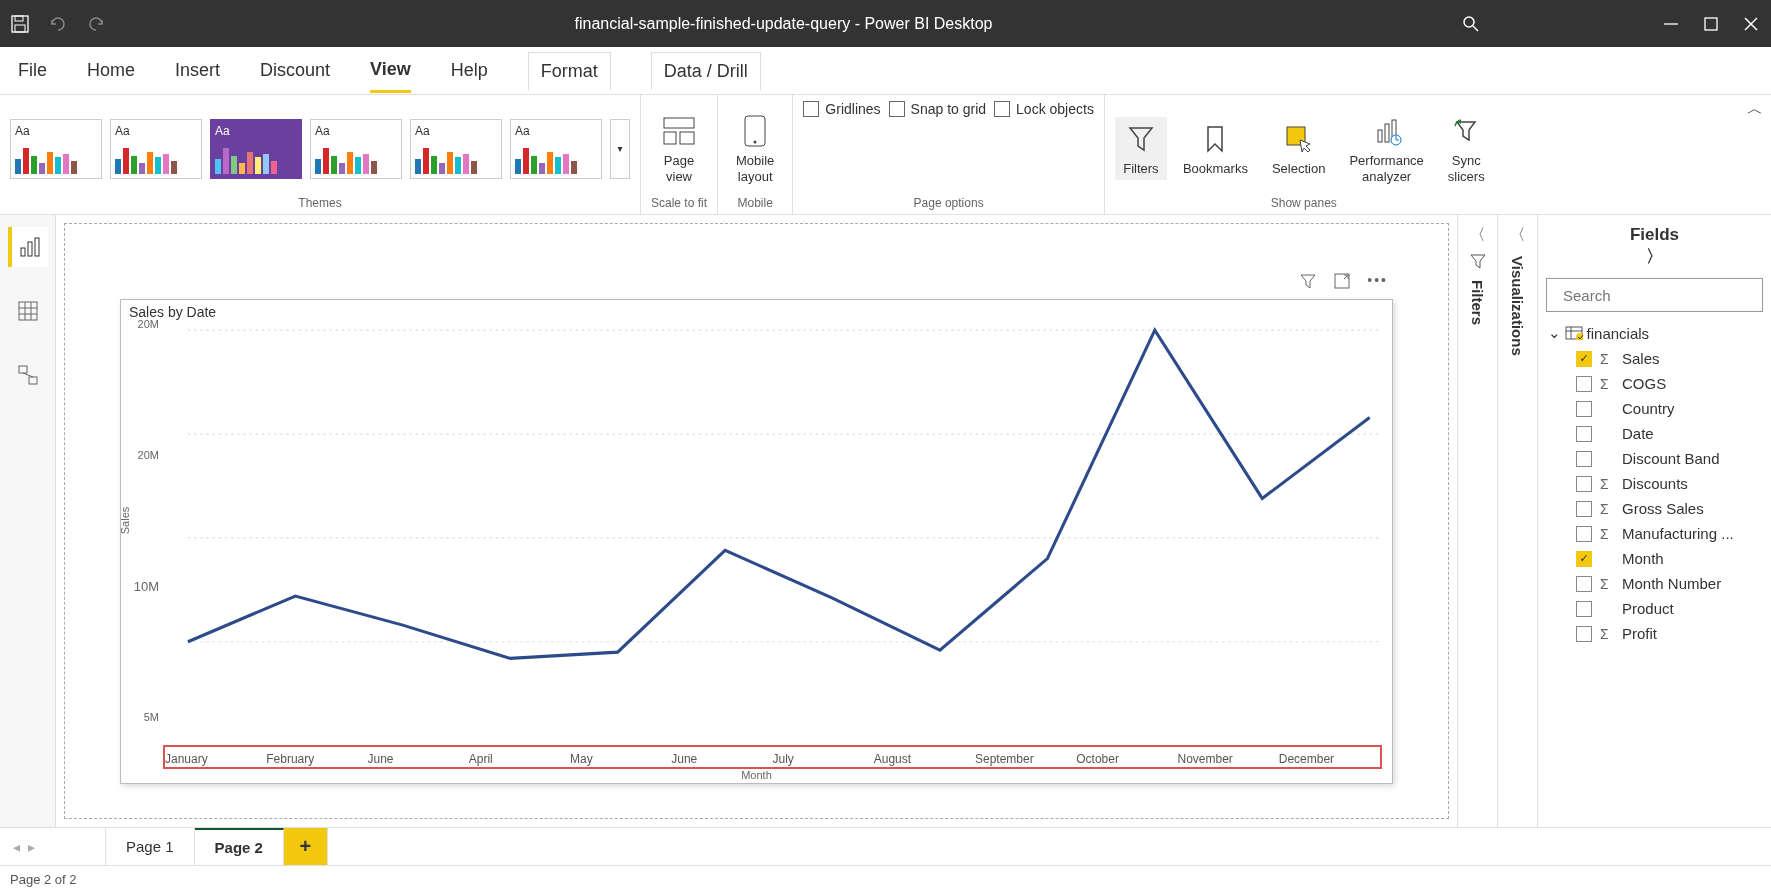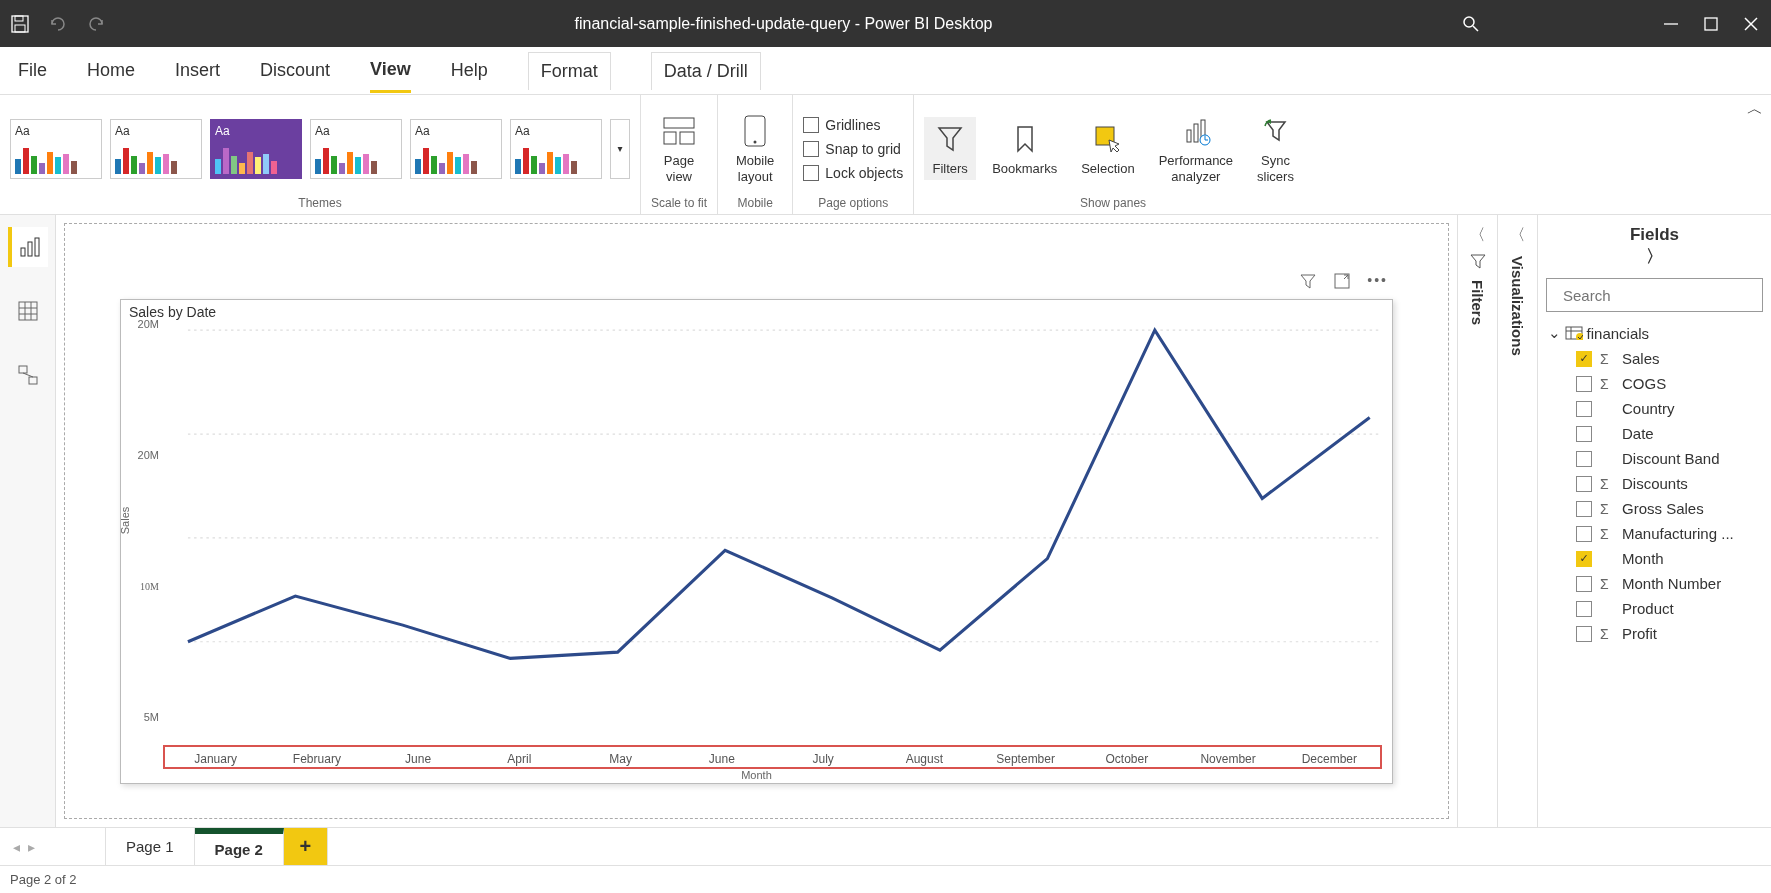--- a/index.html
+++ b/index.html
@@ -37,39 +37,39 @@
 .canvas-area { flex: 1; background: #fff; padding: 8px; position: relative; overflow: hidden; }
 .canvas-page { border: 1px dashed #aaa; height: 100%; position: relative; background:#fff; }
 .chart-visual { position: absolute; left: 55px; top: 75px; right: 55px; bottom: 34px; border: 1px solid #bbb; background: #fff; box-shadow: 2px 2px 6px rgba(0,0,0,0.15);}
 .cv-title { font-size: 14px; color: #333; padding: 4px 8px; }
 .cv-icons { position: absolute; top: -28px; right: 4px; display:flex; gap:16px; color:#666;}
 .cv-icons span{cursor:pointer;}
 .cv-plot { position: absolute; left: 30px; right: 10px; top: 24px; bottom: 40px; }
 .cv-ylab { position:absolute; left: 4px; top: 50%; transform: rotate(-90deg) translateX(50%); transform-origin: left; font-size: 11px; color:#666;}
 .cv-xlab { position:absolute; bottom: 2px; left:50%; transform:translateX(-50%); font-size:11px; color:#666;}
 .xaxis-box { position:absolute; left:42px; right:10px; bottom: 14px; height: 24px; border:2px solid #d9534f; display:flex;}
-.xaxis-box span{flex:1;text-align:center;font-size:12px;color:#555;line-height:24px;}
+.xaxis-box span{flex:1;font-size:12px;color:#555;line-height:24px;}
 .side-panels { display: flex; }
 .collapsed-pane { width: 40px; border-left: 1px solid #e0e0e0; display:flex; flex-direction:column; align-items:center; padding-top:10px; gap:6px; cursor:pointer;}
 .collapsed-pane .cp-arrow{font-size:16px;color:#555;}
 .collapsed-pane .cp-label{writing-mode:vertical-rl;font-size:15px;color:#333;padding-top:4px;font-weight:600;}
 .fields-pane { width: 234px; border-left: 1px solid #e0e0e0; display:flex;flex-direction:column;}
 .fields-pane .fp-header{display:flex;align-items:center;justify-content:space-between;padding:10px 12px;font-size:17px;font-weight:600;flex-direction:column;}
 .fields-pane .fp-search{margin:0 8px;border:1px solid #999;height:34px;display:flex;align-items:center;padding:0 8px;gap:8px;color:#888;}
 .fields-pane .fp-search input{border:none;outline:none;flex:1;font-size:15px;}
 .fields-list{flex:1;overflow-y:auto;padding:8px 4px;}
 .ftable{display:flex;align-items:center;gap:4px;padding:4px 6px;font-size:15px;cursor:pointer;}
 .ffield{display:flex;align-items:center;gap:8px;padding:4px 6px 4px 34px;font-size:15px;cursor:pointer;}
 .ffield .fchk{width:16px;height:16px;border:1px solid #888;display:flex;align-items:center;justify-content:center;font-size:11px;}
 .ffield .fchk.checked{background:#f2c811;border-color:#f2c811;color:#333;}
 .ffield .fsigma{font-size:14px;color:#666;width:14px;}
 .tabbar { height: 38px; border-top: 1px solid #e0e0e0; display:flex; align-items:center; background:#fff;}
 .tabbar .tnav{width:48px;display:flex;align-items:center;justify-content:center;gap:8px;color:#aaa;}
 .tabbar .tab{padding:0 20px;height:100%;display:flex;align-items:center;border-right:1px solid #e0e0e0;cursor:pointer;font-size:15px;}
-.tabbar .tab.active{background:#fff;font-weight:600;border-top:6px solid #14532d;}
+.tabbar .tab.active{background:#fff;font-weight:600;border-top:2px solid #14532d;}
 .tabbar .tab.add{background:#f2c811;width:44px;justify-content:center;font-size:20px;font-weight:bold;}
 .statusbar{height:28px;border-top:1px solid #e0e0e0;display:flex;align-items:center;padding:4px 10px;font-size:13px;color:#555;}
 svg{display:block;}
 </style>
 </head>
 <body>
 
 <div class="titlebar">
   <div class="tb-left">
     <span class="tb-icon">
@@ -241,21 +241,21 @@
               <circle cx="12" cy="28" r="1.5" fill="#444"></circle>
             </svg>
           </div>
           <div class="vlabel" style="white-space:pre-line">Mobile
 layout</div>
         </div>
     </div>
     <div class="rg-label">Mobile</div>
   </div>
   <div class="ribbon-group">
-    <div class="rg-body" style="flex-direction:column;align-items:flex-start;gap:8px;justify-content:center">
+    <div class="rg-body" style="align-items:flex-start;gap:8px;justify-content:center">
       <div class="chkrow">
           <div class="chkbox"></div>
           <span>Gridlines</span>
         </div>
       <div class="chkrow">
           <div class="chkbox"></div>
           <span>Snap to grid</span>
         </div>
       <div class="chkrow">
           <div class="chkbox"></div>
@@ -370,21 +370,21 @@
           <g id="ygrid">
               <line x1="30" x2="1000" y1="258.125" y2="258.125" stroke="#ddd" stroke-dasharray="2 3"></line>
               <line x1="30" x2="1000" y1="173.75" y2="173.75" stroke="#ddd" stroke-dasharray="2 3"></line>
               <line x1="30" x2="1000" y1="89.375" y2="89.375" stroke="#ddd" stroke-dasharray="2 3"></line>
               <line x1="30" x2="1000" y1="5" y2="5" stroke="#ddd" stroke-dasharray="2 3"></line>
             </g>
           <polyline id="series-line" fill="none" stroke="#2d4a8a" stroke-width="2.5" points="30,258.125 117.27272727272728,221 204.54545454545456,244.625 291.8181818181818,271.625 379.0909090909091,266.5625 466.3636363636364,183.875 553.6363636363636,222.6875 640.9090909090909,264.875 728.1818181818182,190.625 815.4545454545455,5 902.7272727272727,141.6875 990,75.875"></polyline>
         </svg>
         <div id="yticks" style="position:absolute;left:6px;top:24px;bottom:40px;width:32px;">
             <div style="position: absolute; right: 0px; font-size: 11px; color: rgb(102, 102, 102); transform: translateY(-50%); top: 93.75%;">5M</div>
-            <div style="position: absolute; right: 0px; font-size: 10px; color: rgb(102, 102, 102); transform: translateY(-50%); top: 62.5%; font-family: Liberation Serif, serif;">10M</div>
+            <div style="position: absolute; right: 0px; font-size: 13px; color: rgb(102, 102, 102); transform: translateY(-50%); top: 62.5%;">10M</div>
             <div style="position: absolute; right: 0px; font-size: 11px; color: rgb(102, 102, 102); transform: translateY(-50%); top: 31.25%;">20M</div>
             <div style="position: absolute; right: 0px; font-size: 11px; color: rgb(102, 102, 102); transform: translateY(-50%); top: 0%; margin-left: 26px;">20M</div>
           </div>
         <div class="xaxis-box" id="xaxis">
             <span>January</span>
             <span>February</span>
             <span>June</span>
             <span>April</span>
             <span>May</span>
             <span>June</span>

